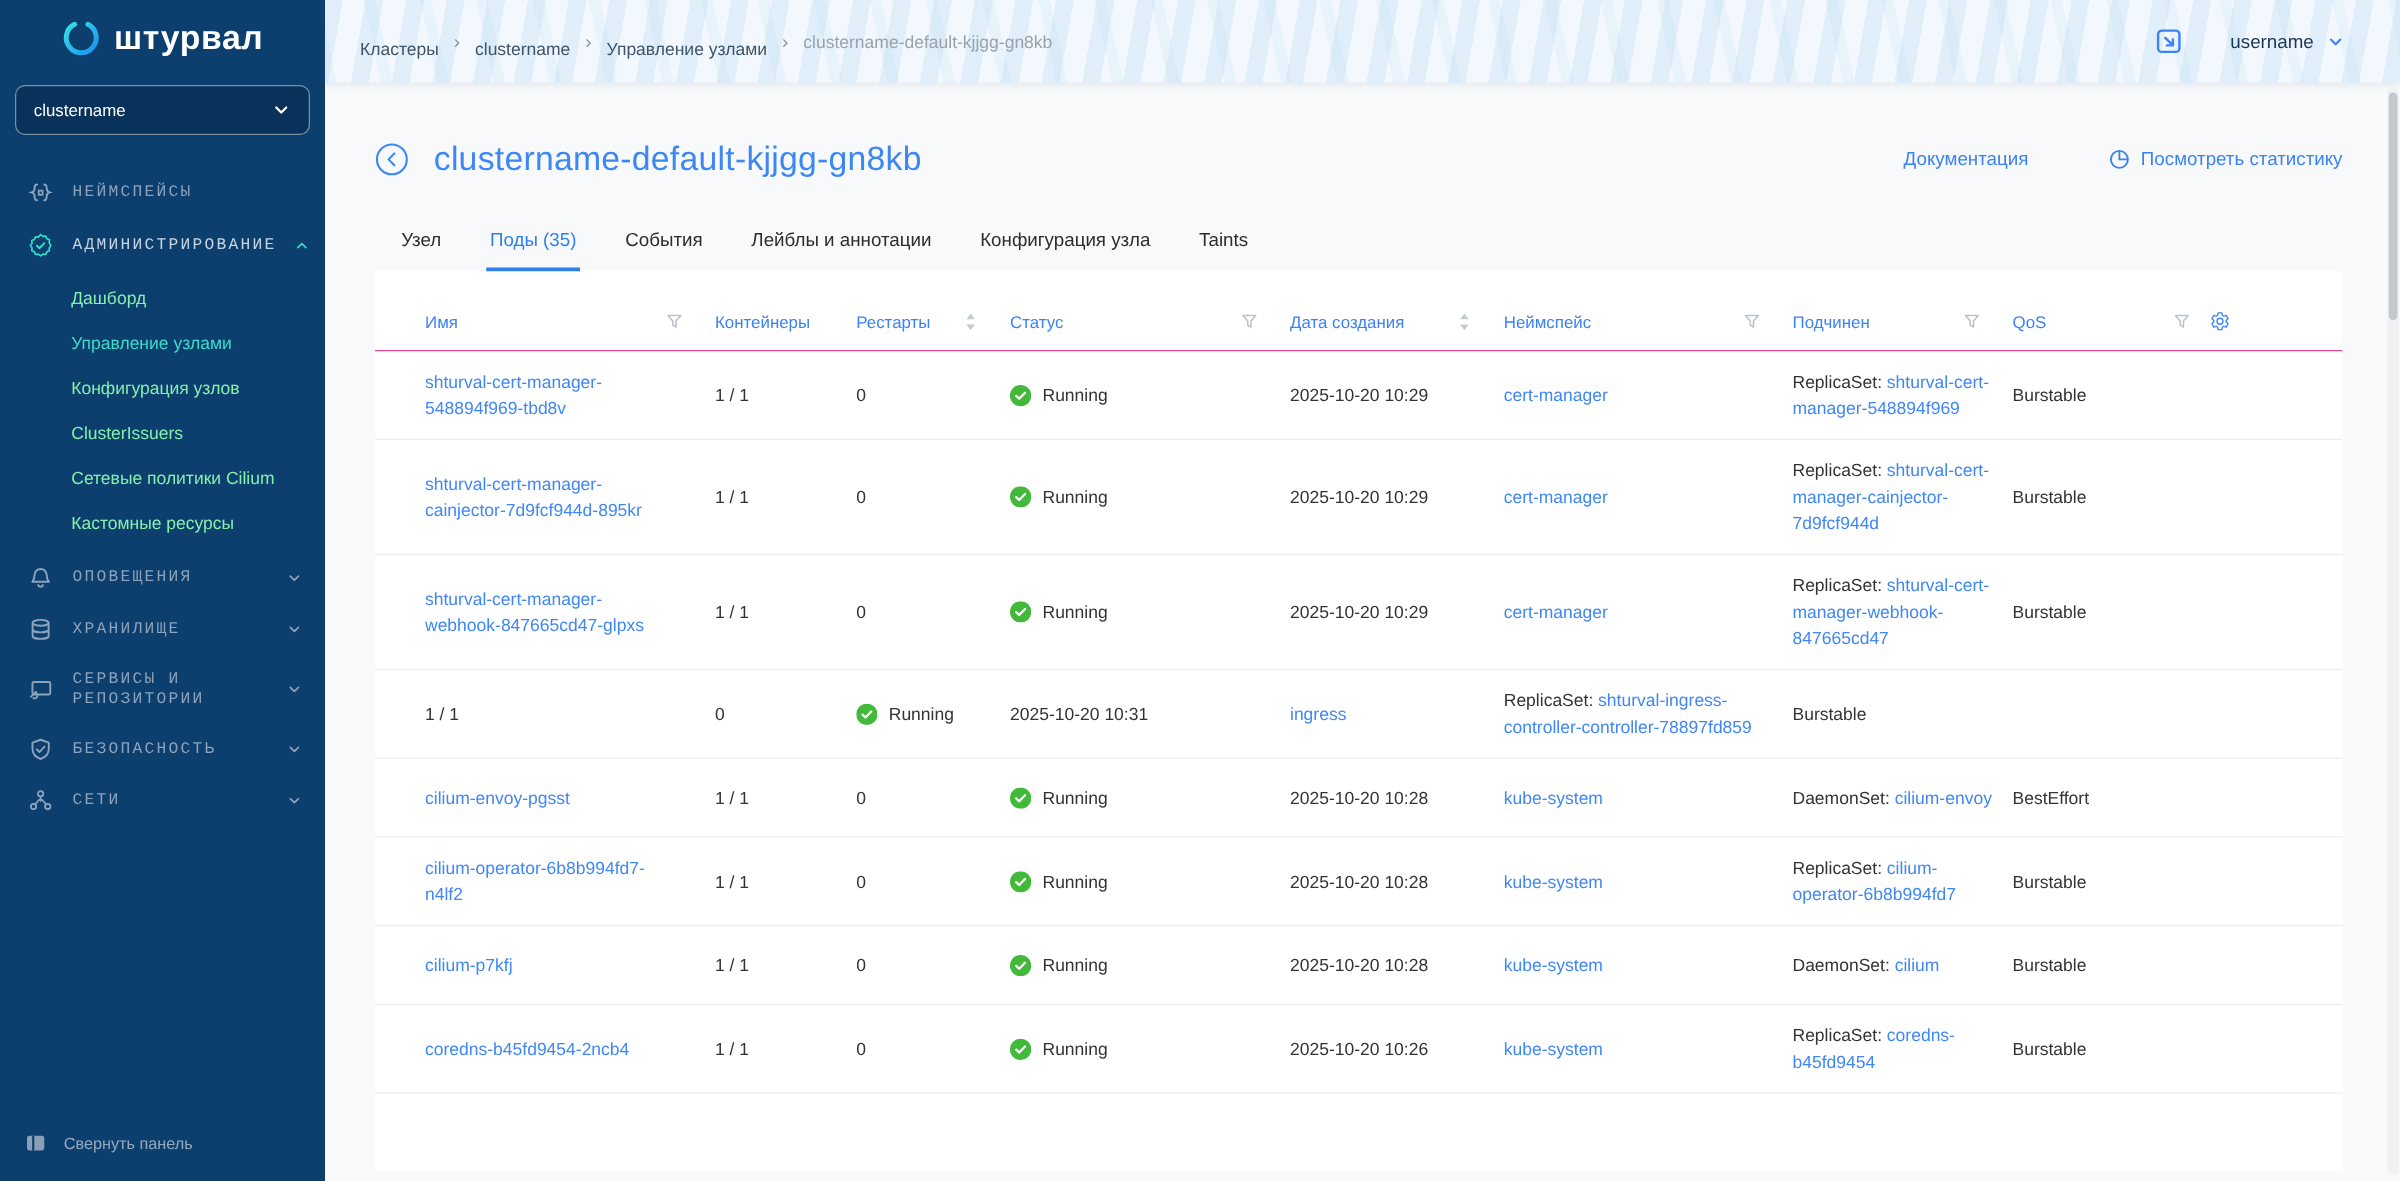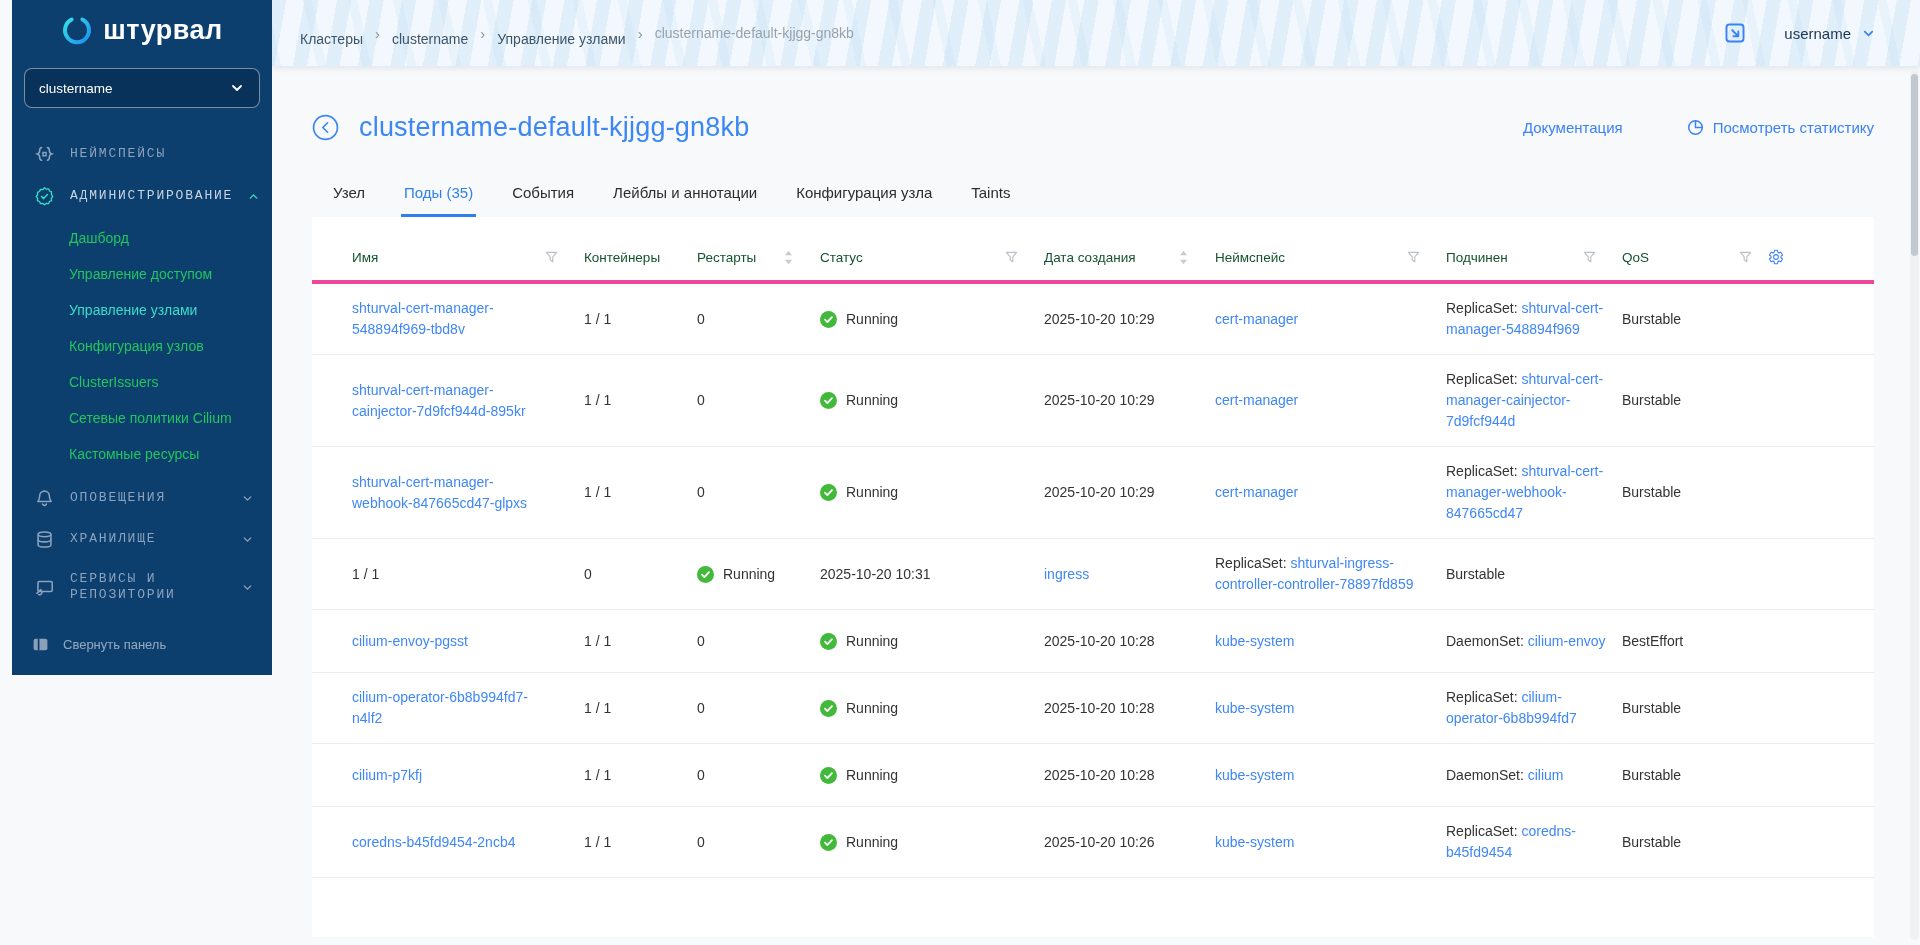--- a/index.html
+++ b/index.html
@@ -1,31 +1,31 @@
 <!DOCTYPE html>
 <html><head>
 <meta charset="utf-8">
 <style>
   * { margin:0; padding:0; box-sizing:border-box; }
   html,body { width:1920px; height:945px; overflow:hidden; }
   body { font-family:"Liberation Sans","DejaVu Sans",sans-serif; display:flex; background:#f7f9fb; }
   a { text-decoration:none; }
 
   
-  .sidebar { width:260px; min-width:260px; background:#0C3E6E; color:#fff; display:flex; flex-direction:column; padding-top:14px; height:675px;margin-left:12px; }
+  .sidebar { width:260px; min-width:260px; background:#0C3E6E; color:#fff; display:flex; flex-direction:column; padding-top:14px; height:945px; }
   .logo-row { display:flex; align-items:center; justify-content:center; gap:10px; margin-bottom:22px; }
   .logo-text { font-size:27px; font-weight:bold; letter-spacing:.5px; color:#fff; }
   .cluster-select { margin:0 12px; height:40px; border:1px solid rgba(255,255,255,.45); background:rgba(0,0,0,.18); border-radius:8px; display:flex; align-items:center; justify-content:space-between; padding:0 14px; font-size:13.5px; color:#fff; cursor:pointer; }
   .nav { margin-top:26px; flex:1; overflow:hidden; }
   .nav-section { display:flex; align-items:center; gap:14px; padding:11px 18px 11px 20px; color:#8BA3BD; font-size:13px; letter-spacing:1.8px; cursor:pointer; line-height:1.25;font-family:Liberation Mono, monospace; }
   .nav-section .s-icon { width:24px; display:flex; justify-content:center; flex:none; }
   .nav-section .chev { margin-left:auto; flex:none; }
   .nav-section.expanded { color:#C7D5E3; }
   .sub-list { padding:2px 0 6px 57px; }
-  .sub-item { padding:10px 0; font-size:14px; color:#22c55e; cursor:pointer; }
+  .sub-item { padding:10px 0; font-size:14px; color:#86efac; cursor:pointer; }
   .sub-item.active { color:#3ADECB; }
   .collapse-row { margin-top:auto; display:flex; align-items:center; gap:14px; padding:16px 20px 22px 20px; color:rgba(255,255,255,.55); font-size:13px; cursor:pointer; }
 
   
   .main { flex:1; display:flex; flex-direction:column; position:relative; height:945px; overflow:hidden; }
   .topbar { height:66px; min-height:66px; display:flex; align-items:center; justify-content:space-between; padding:0 44px 0 28px;
     background-color:#f2f8fd;
     background-image:
       repeating-linear-gradient(100deg, rgba(163,205,238,.22) 0 14px, rgba(255,255,255,0) 14px 32px),
       repeating-linear-gradient(78deg, rgba(163,205,238,.13) 0 9px, rgba(255,255,255,0) 9px 44px);
@@ -45,21 +45,21 @@
   .page-title { font-size:27px; color:#3D87F5; margin-left:20px; letter-spacing:.2px; font-weight:400; }
   .title-links { margin-left:auto; display:flex; align-items:flex-start; gap:64px; }
   .t-link { color:#3B82F6; font-size:15px; display:flex; align-items:center; gap:9px; cursor:pointer; }
 
   .tabs { display:flex; gap:33px; margin:35px 0 0 18px; font-size:15px; }
   .tab { padding:6px 3px 13px 3px; color:#2D2D2D; cursor:pointer; border-bottom:3px solid transparent; }
   .tab.active { color:#2F80ED; border-bottom-color:#2F80ED; font-weight:500; }
 
   .card { background:#fff; min-height:720px; }
   .thead, .trow { display:grid; grid-template-columns:232px 113px 123px 224px 171px 231px 176px 1fr; padding-left:40px; padding-right:20px; align-items:center; }
-  .thead { padding-top:32px; padding-bottom:15px; border-bottom:4px solid #ec4899; color:#14532d; font-size:13.5px; }
+  .thead { padding-top:32px; padding-bottom:15px; border-bottom:1px solid #ec4899; color:#3b82f6; font-size:13.5px; }
   .th { display:flex; align-items:center; justify-content:space-between; padding-right:26px; }
   .th.no-ctl { justify-content:flex-start; }
   .th.qos-th { padding-right:70px; }
   .th .ctl-group { display:flex; align-items:center; gap:16px; }
   .trow { border-bottom:1px solid #eaedf0; font-size:14px; color:#333; padding-top:14px; padding-bottom:14px; min-height:63px; }
   .cell { line-height:1.5; padding-right:14px; }
   .name-cell { padding-right:40px; overflow-wrap:break-word; }
   .link { color:#3F87F6; cursor:pointer; overflow-wrap:break-word; }
   .status-cell { display:flex; align-items:center; gap:9px; }
   .owner-cell { padding-right:12px; }
@@ -122,21 +122,20 @@
       <span>АДМИНИСТРИРОВАНИЕ</span>
       <span class="chev">
         <svg width="13" height="13" viewBox="0 0 16 16" fill="none">
             <path d="M4 10l4-4 4 4" stroke="#35DEC8" stroke-width="1.7" stroke-linecap="round" stroke-linejoin="round"></path>
           </svg>
       </span>
     </div>
 
     <div class="sub-list">
       <div class="sub-item">Дашборд</div>
-      <div class="sub-item">Управление доступом</div>
       <div class="sub-item active">Управление узлами</div>
       <div class="sub-item">Конфигурация узлов</div>
       <div class="sub-item">ClusterIssuers</div>
       <div class="sub-item">Сетевые политики Cilium</div>
       <div class="sub-item">Кастомные ресурсы</div>
     </div>
 
     <div class="nav-section">
       <span class="s-icon">
         <svg width="19" height="19" viewBox="0 0 16 16" fill="none">

